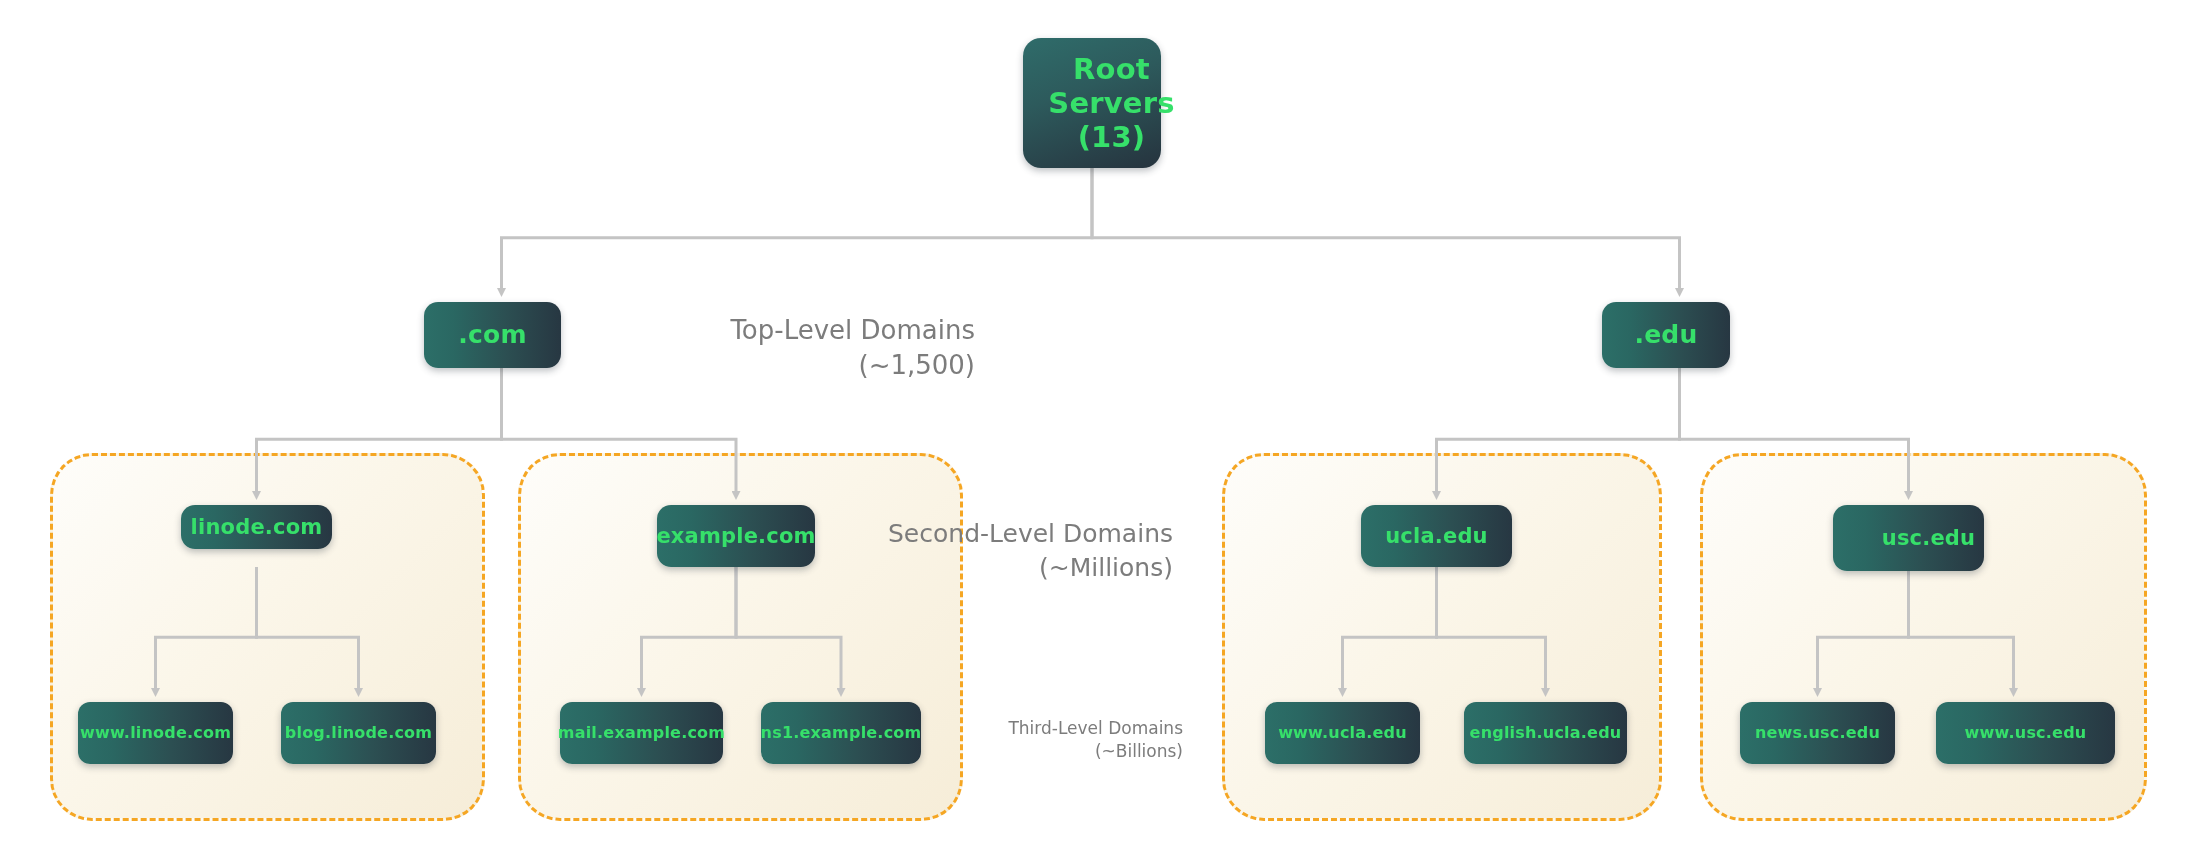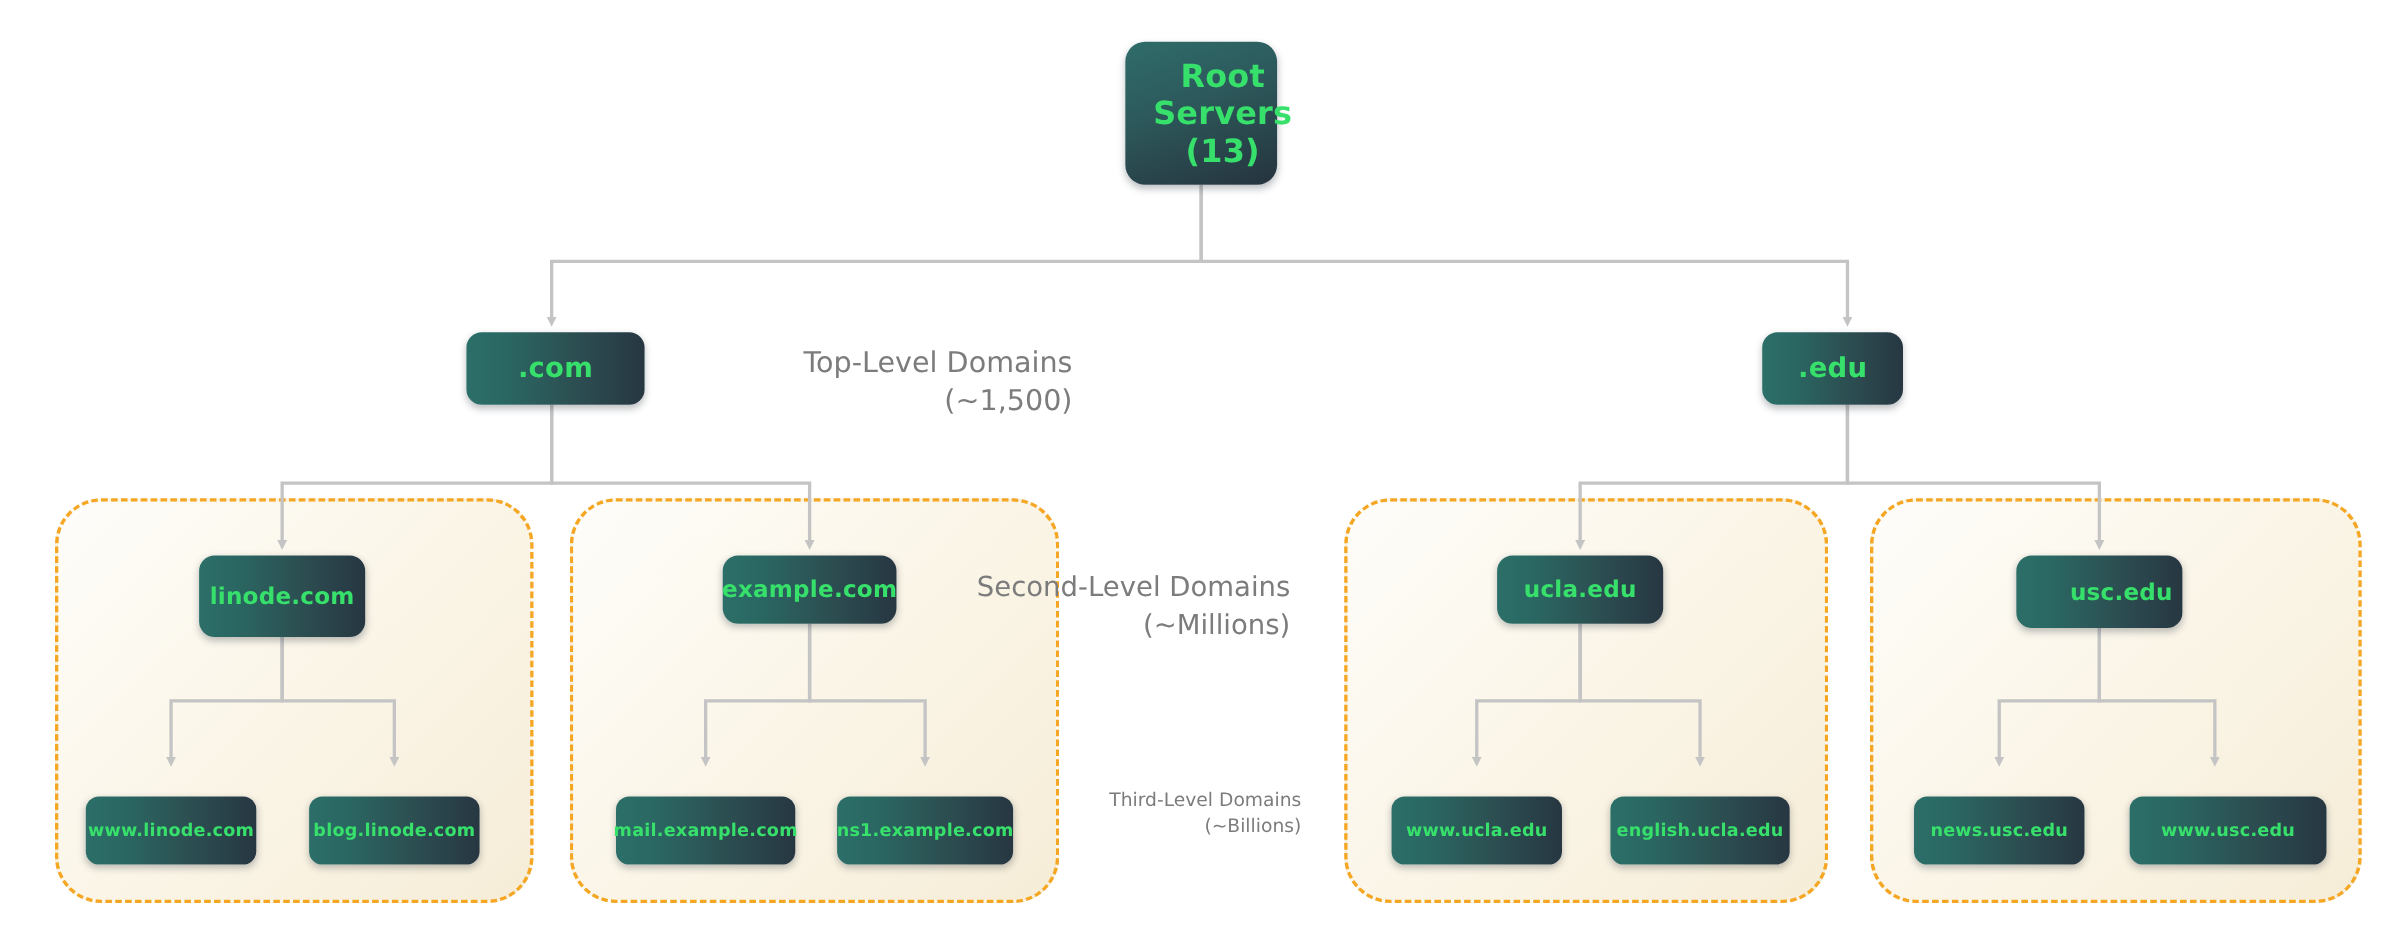--- a/index.html
+++ b/index.html
@@ -57,21 +57,20 @@
   }
   .node.tld {
     font-size: 25px;
   }
   .node.sld {
     font-size: 21px;
   }
   .node.third {
     border-radius: 12px;
     font-size: 16px;
-    margin-top: 22px;
   }
   .tier-label {
     position: absolute;
     text-align: right;
     color: #7C7C7C;
     font-weight: normal;
     line-height: 1.35;
     z-index: 5;
     white-space: pre-line;
   }
@@ -119,23 +118,23 @@
 (~1,500)</div>
       <div class="tier-label t2" style="left: 773px; top: 517px; width: 400px;">Second-Level Domains
 (~Millions)</div>
       <div class="tier-label t3" style="left: 883px; top: 717px; width: 300px;">Third-Level Domains
 (~Billions)</div>
     </div>
   <div id="node-layer">
       <div class="node root" style="white-space: pre-line; left: 1023px; top: 38px; width: 138px; height: 130px;">Root
 Servers
 (13)</div>
-      <div class="node tld" style="white-space: pre-line; left: 424px; top: 302px; width: 162px; height: 66px;">.com</div>
+      <div class="node tld" style="white-space: pre-line; left: 424px; top: 302px; width: 137px; height: 66px;">.com</div>
       <div class="node tld" style="white-space: pre-line; left: 1602px; top: 302px; width: 128px; height: 66px;">.edu</div>
-      <div class="node sld" style="white-space: pre-line; left: 181px; top: 505px; width: 151px; height: 74px; text-align: right;">linode.com</div>
+      <div class="node sld" style="white-space: pre-line; left: 181px; top: 505px; width: 151px; height: 44px; text-align: right;">linode.com</div>
       <div class="node sld" style="white-space: pre-line; left: 657px; top: 505px; width: 158px; height: 62px;">example.com</div>
       <div class="node sld" style="white-space: pre-line; left: 1361px; top: 505px; width: 151px; height: 62px; text-align: right;">ucla.edu</div>
       <div class="node sld" style="white-space: pre-line; left: 1833px; top: 505px; width: 151px; height: 66px; padding-left: 40px;">usc.edu</div>
       <div class="node third" style="white-space: pre-line; left: 78px; top: 702px; width: 155px; height: 62px;">www.linode.com</div>
       <div class="node third" style="white-space: pre-line; left: 281px; top: 702px; width: 155px; height: 62px; text-align: center;">blog.linode.com</div>
       <div class="node third" style="white-space: pre-line; left: 560px; top: 702px; width: 163px; height: 62px;">mail.example.com</div>
       <div class="node third" style="white-space: pre-line; left: 761px; top: 702px; width: 160px; height: 62px;">ns1.example.com</div>
       <div class="node third" style="white-space: pre-line; left: 1265px; top: 702px; width: 155px; height: 62px;">www.ucla.edu</div>
       <div class="node third" style="white-space: pre-line; left: 1464px; top: 702px; width: 163px; height: 62px;">english.ucla.edu</div>
       <div class="node third" style="white-space: pre-line; left: 1740px; top: 702px; width: 155px; height: 62px;">news.usc.edu</div>

